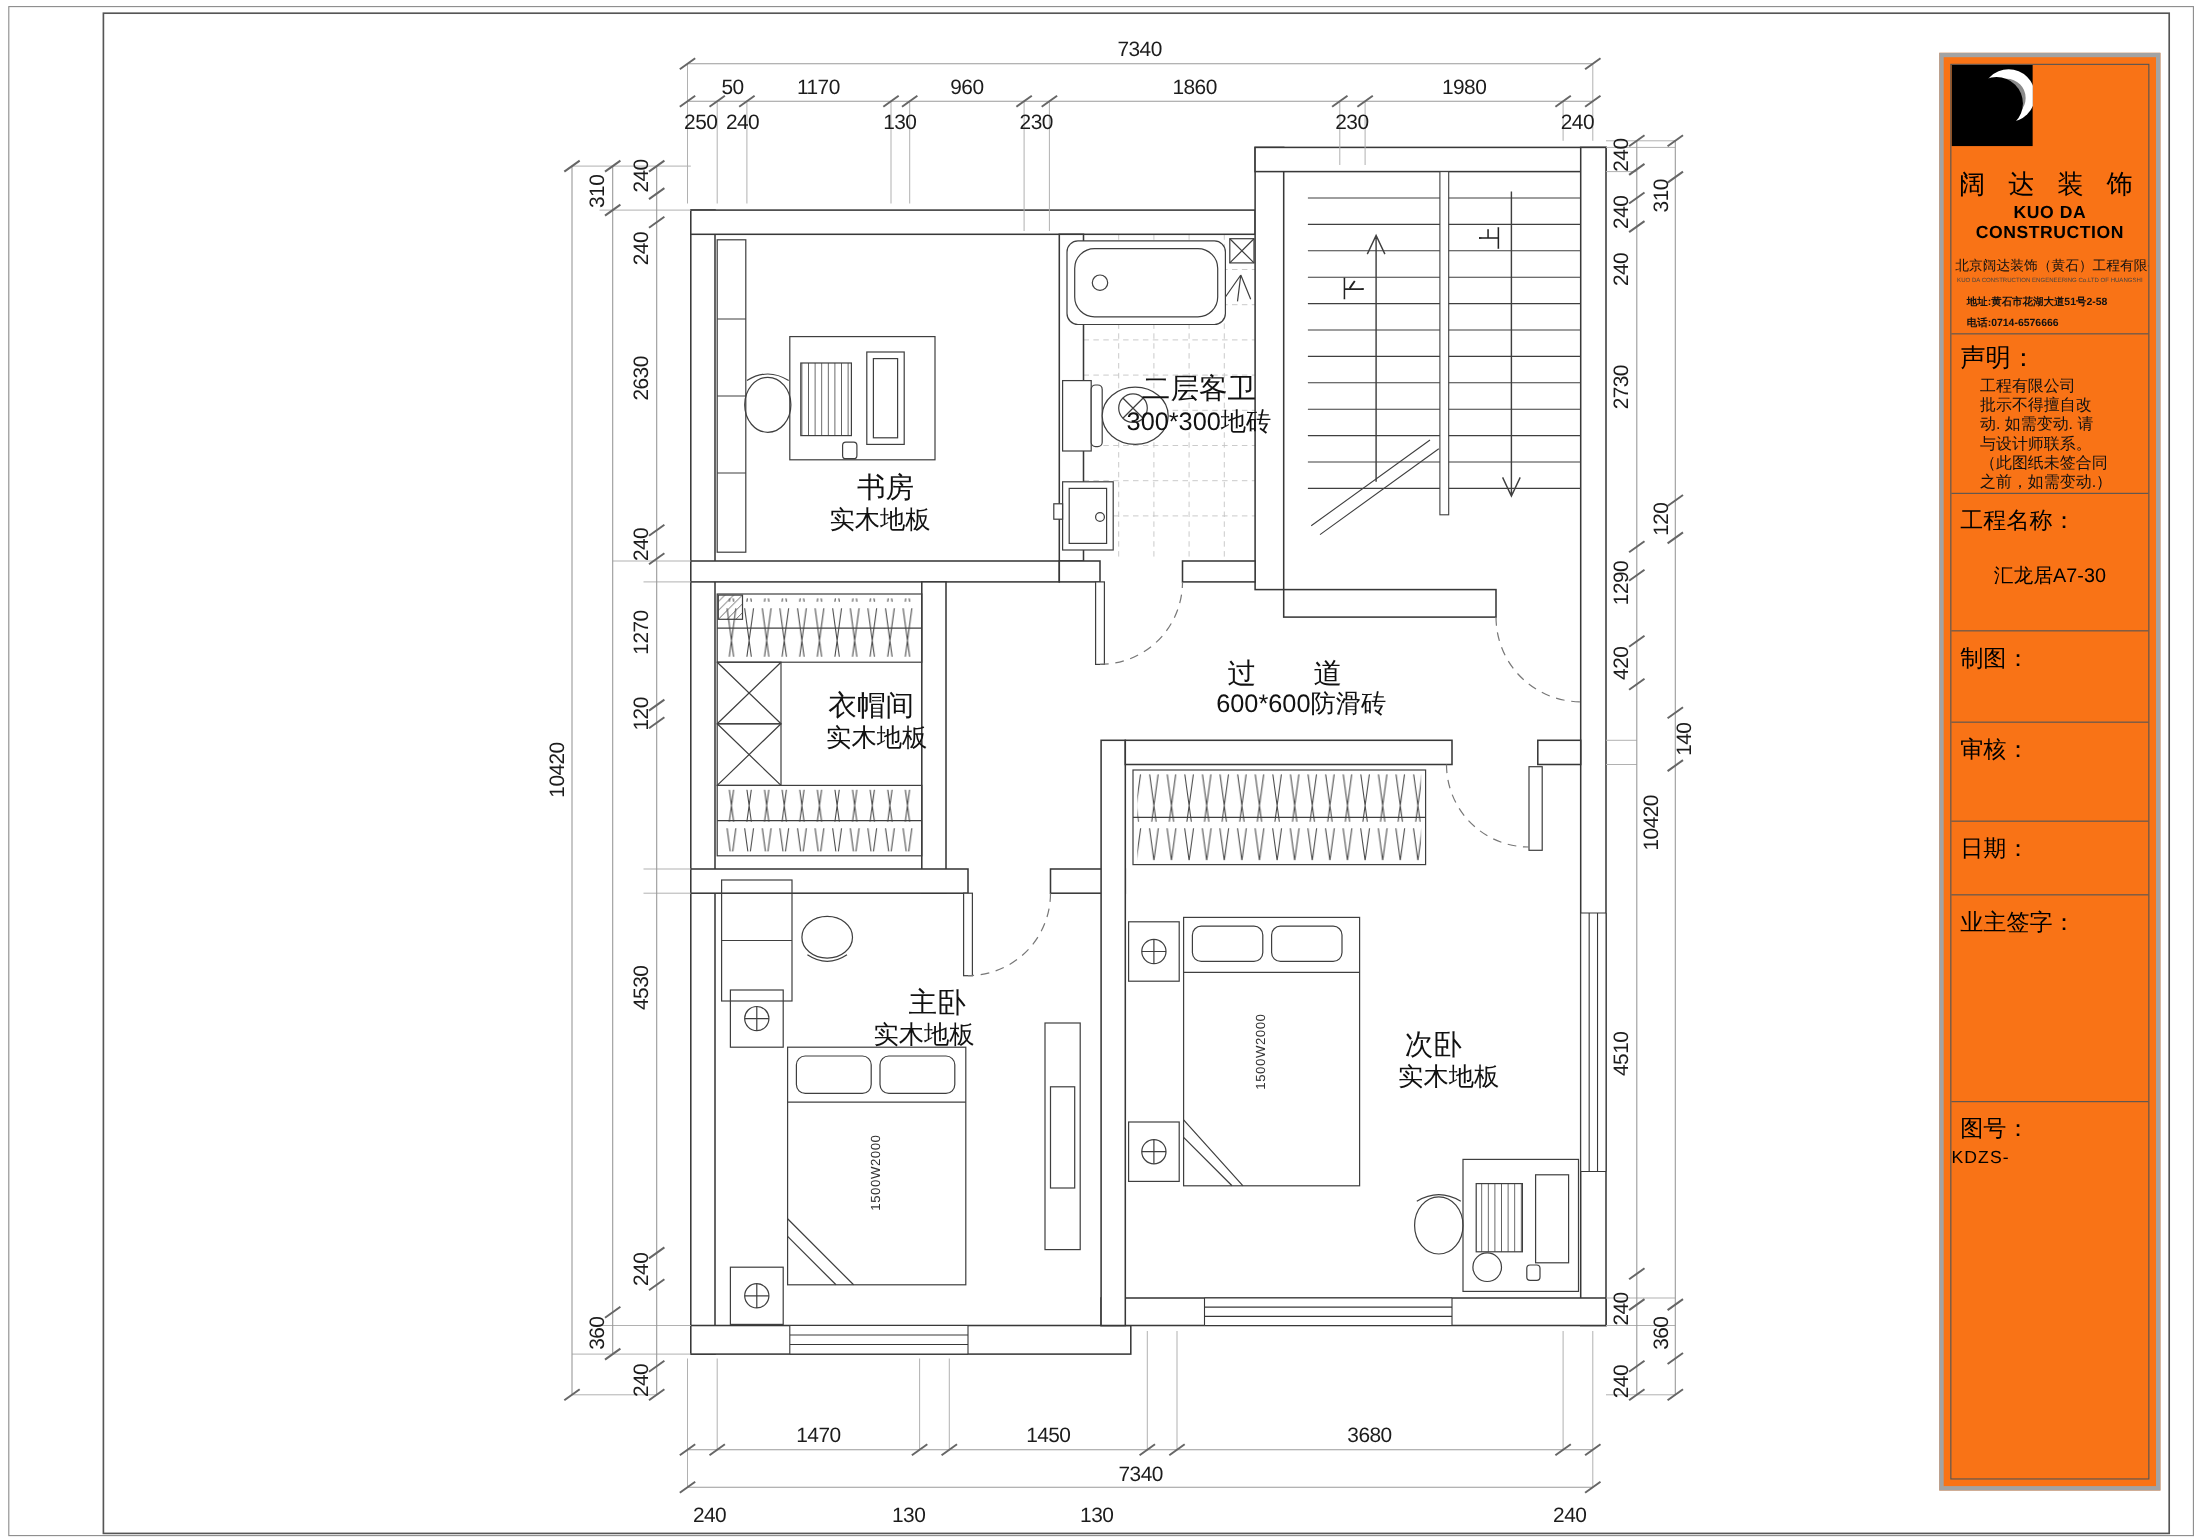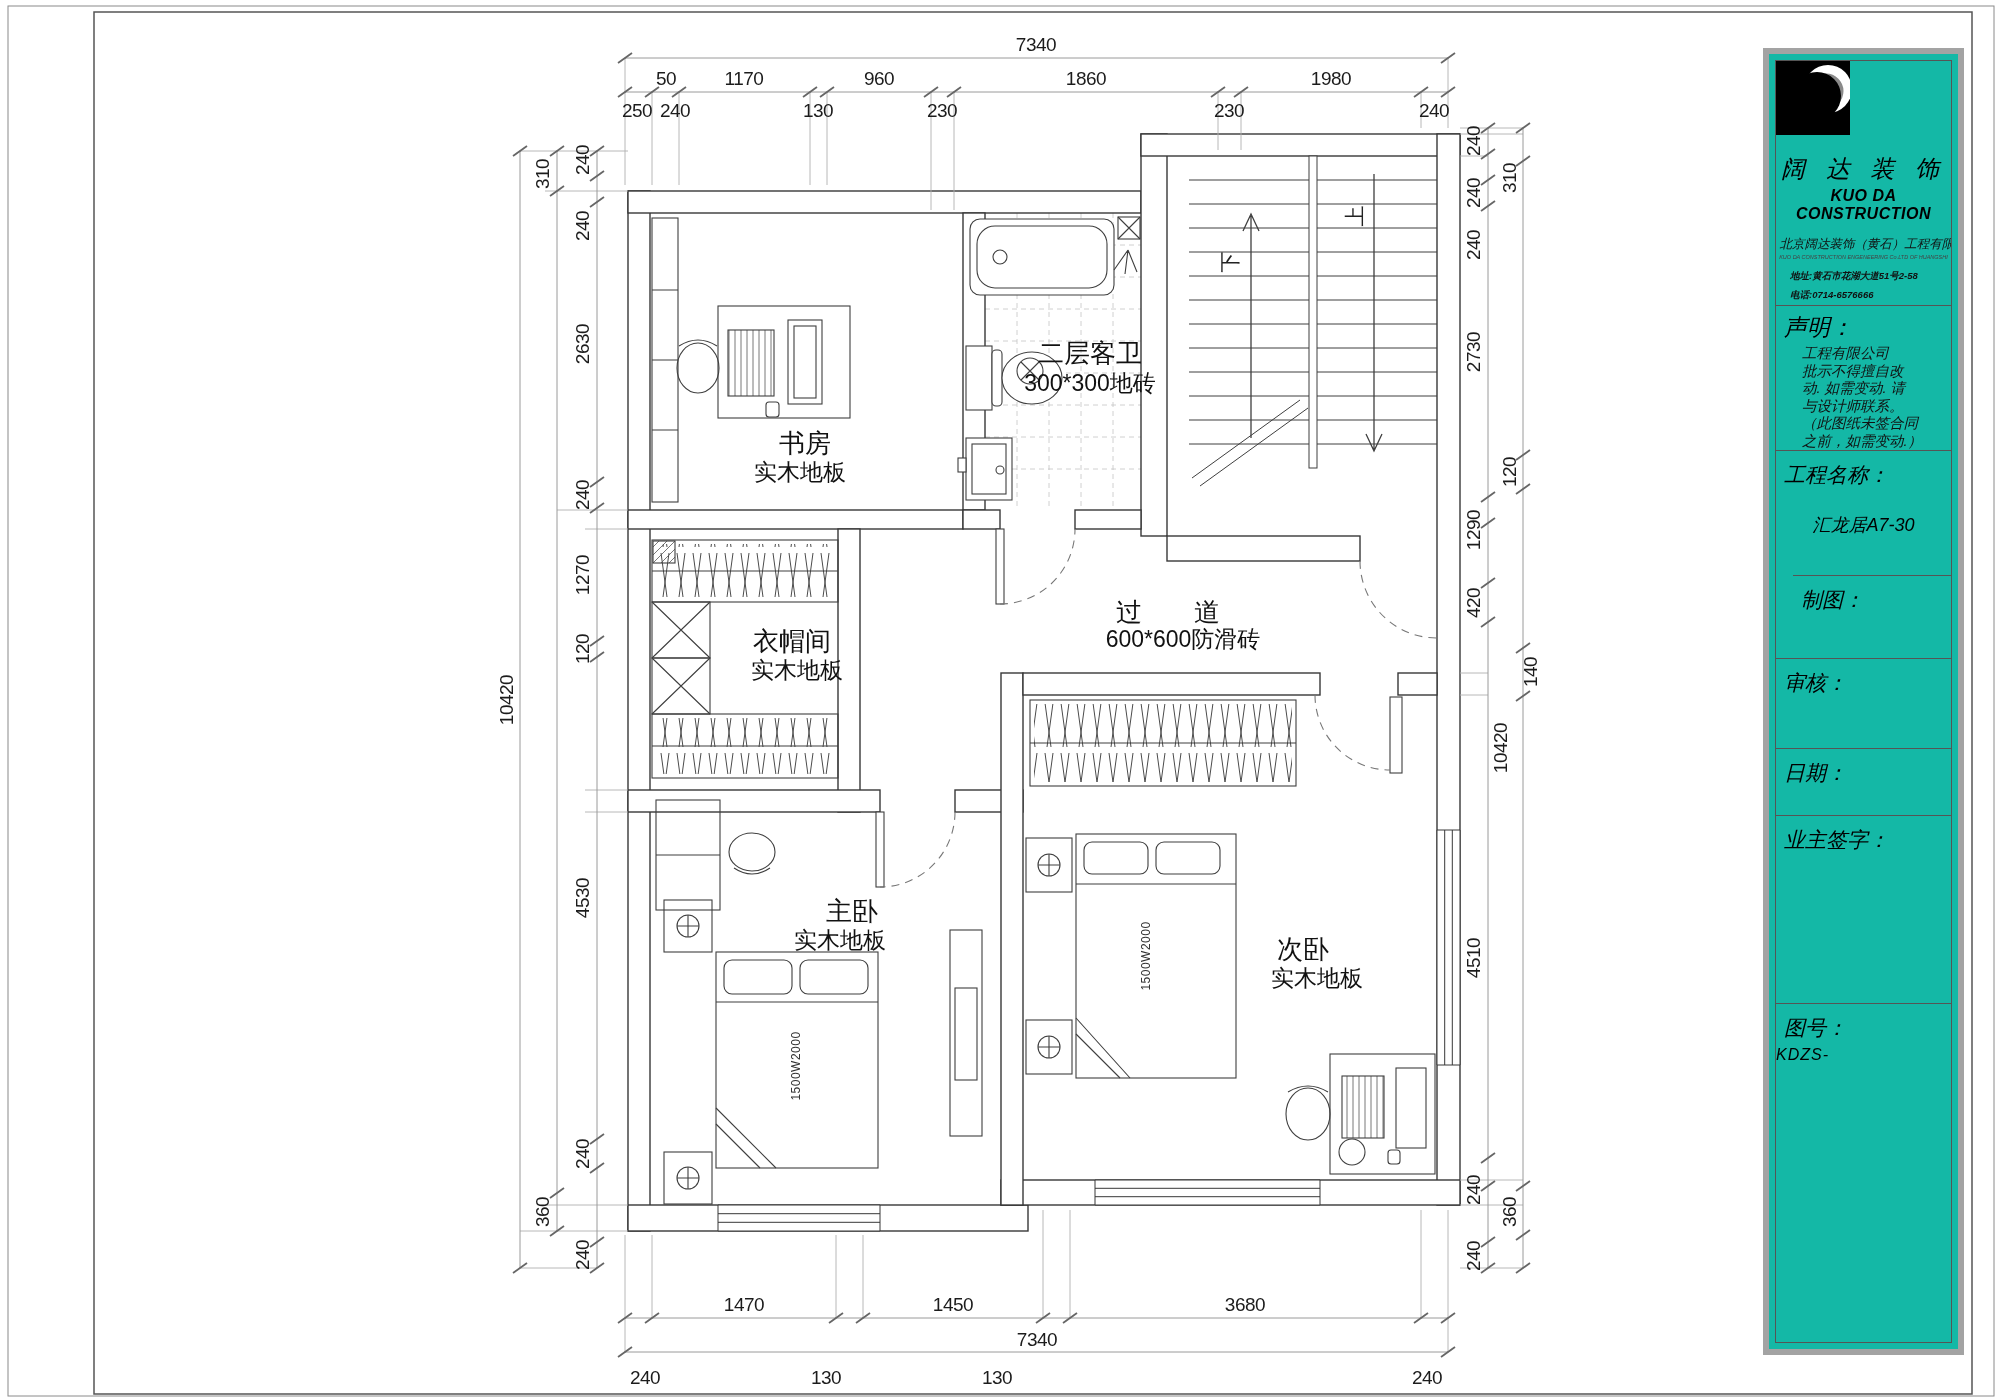--- a/index.html
+++ b/index.html
@@ -8,40 +8,40 @@
   .sheet svg{position:absolute;left:0;top:0;}
   svg text{font-family:"Liberation Sans", sans-serif;fill:#1c1c1c;}
   .dimtxt{font-size:19px;letter-spacing:-0.5px;}
   .roomname{font-size:26px;fill:#111;}
   .roomfloor{font-size:23px;fill:#111;}
   .bedlbl{font-size:12px;fill:#333;letter-spacing:0.5px;}
   .stairlbl{font-size:21px;fill:#222;}
 
   
   .tb{position:absolute;left:1763px;top:48px;width:201px;height:1307px;
-      border:6px solid #a3a3a3;background:#14b8a6;box-sizing:border-box;font-style:italic;}
+      border:4px solid #a3a3a3;background:#f97316;box-sizing:border-box;}
   .tb-in{position:absolute;left:6px;top:6px;right:6px;bottom:6px;border:1px solid #555;
          display:flex;flex-direction:column;box-sizing:border-box;}
   .tb-sec{border-top:1px solid #555;box-sizing:border-box;position:relative;overflow:hidden;}
   .tb-sec:first-child{border-top:none;}
   .sec-logo{height:244px;text-align:center;}
   .logo-box{width:74px;height:74px;margin:14px auto 4px;}
   .brand-cn{font-size:24px;letter-spacing:7px;color:#000;margin-top:2px;white-space:nowrap;}
   .brand-en{font-size:16px;font-weight:bold;color:#000;margin-top:2px;letter-spacing:0.5px;}
   .cmp-cn{font-size:13px;color:#111;margin-top:12px;white-space:nowrap;transform:scale(0.96);}
   .cmp-en{font-size:5.5px;color:#444;margin-top:1px;}
   .addr{font-size:9.5px;font-weight:bold;color:#111;text-align:left;padding-left:14px;margin-top:10px;}
   .tel{font-size:9.5px;font-weight:bold;color:#111;text-align:left;padding-left:14px;margin-top:6px;}
   .sec-stmt{height:145px;}
   .stmt-label{font-size:23px;color:#000;padding:6px 0 2px 8px;}
   .stmt-line{font-size:14.5px;line-height:17.5px;color:#111;padding-left:26px;}
   .sec-proj{height:125px;}
   .sec-type{height:185px;}
   .sec-design{height:100px;}
-  .sec-draft{height:83px;margin-left:17px;}
+  .sec-draft{height:83px;}
   .sec-check{height:90px;}
   .sec-date{height:67px;}
   .sec-owner{height:188px;}
   .sec-num{flex:1;}
   .tb-label{font-size:21px;color:#000;padding:10px 0 0 8px;}
   .tb-value-proj{font-size:18px;color:#000;text-align:center;margin-top:24px;}
   .tb-value-type{font-size:20px;color:#000;text-align:center;margin-top:58px;}
   .tb-value-num{font-size:16px;color:#000;text-align:left;margin-top:4px;letter-spacing:1px;}
 </style>
 </head>

